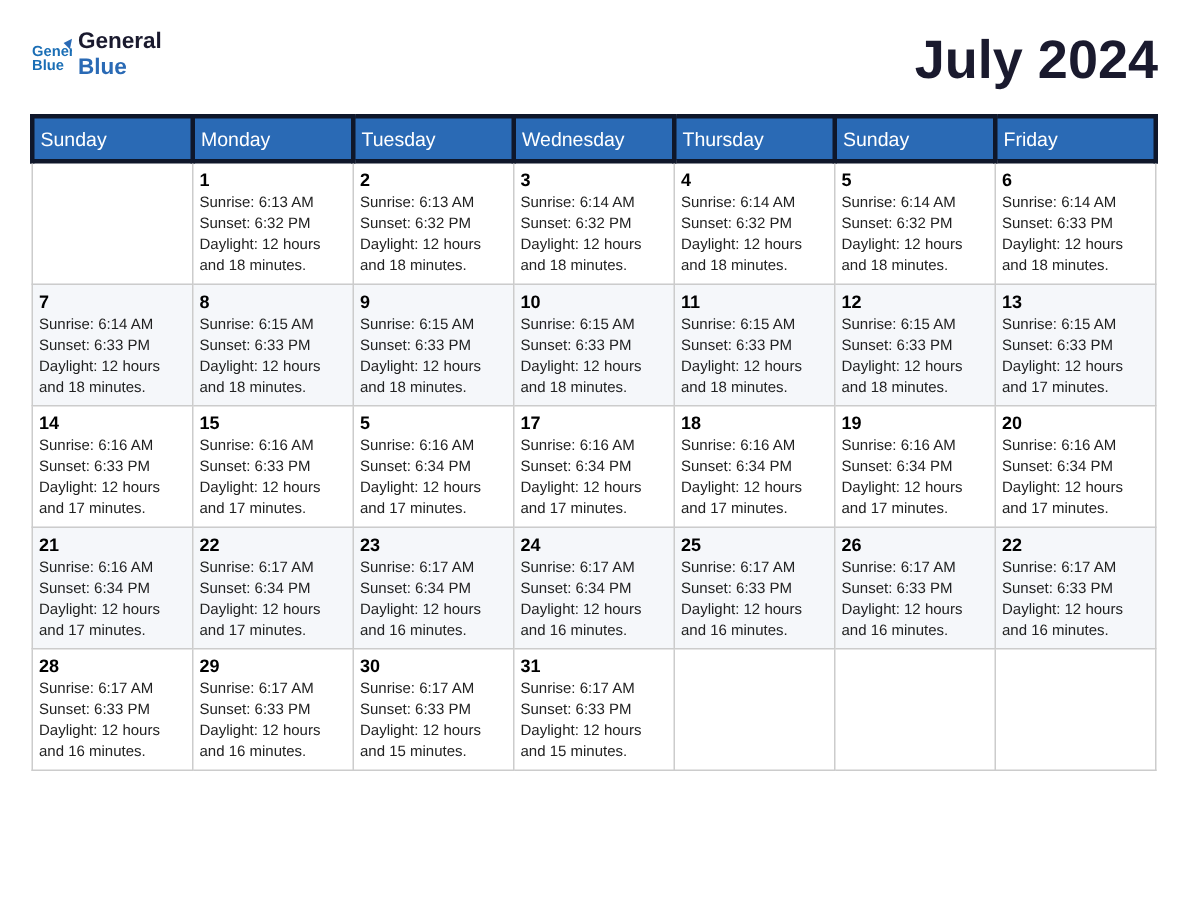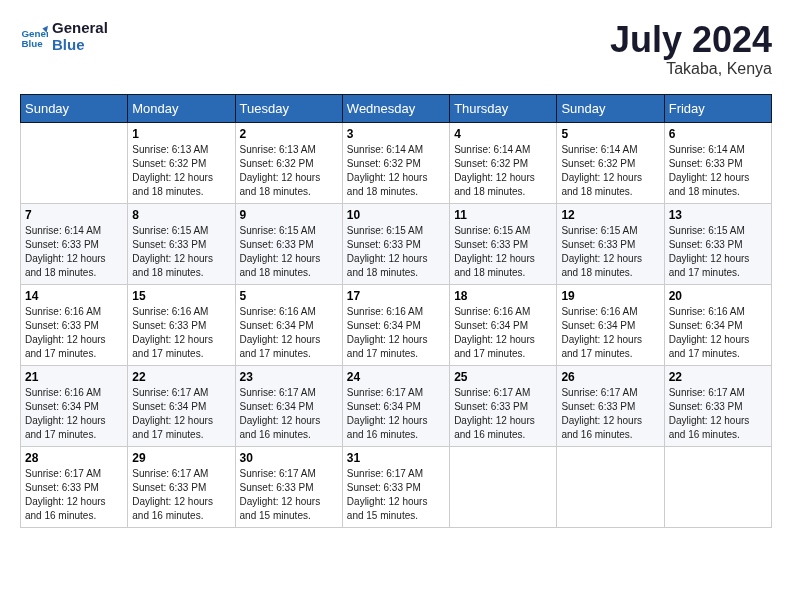--- a/index.html
+++ b/index.html
@@ -19,21 +19,20 @@
     .logo {
       display: flex;
       align-items: center;
       gap: 4px;
     }
     .logo-icon {
       width: 28px;
       height: 28px;
     }
     .title-block {
-      text-align: right;
     }
     .month-year {
       font-size: 36px;
       font-weight: bold;
       color: #1a1a2e;
       line-height: 1.1;
     }
     .location {
       font-size: 16px;
       color: #333;
@@ -43,21 +42,21 @@
       border-collapse: collapse;
       font-size: 11px;
     }
     thead tr th {
       background: #2a6ab5;
       color: #fff;
       padding: 6px 4px;
       text-align: left;
       font-size: 13px;
       font-weight: normal;
-      border: 1px solid #0f172a;
+      border: 3px solid #0f172a;
       margin-left: 32px;
     }
     tbody tr td {
       border: 1px solid #ccc;
       padding: 4px 4px;
       vertical-align: top;
       min-height: 70px;
       width: calc(100% / 7);
       background: #fff;
     }
@@ -89,21 +88,20 @@
       <text x="2" y="34" font-size="14" font-weight="bold" fill="#1a6eb5">Blue</text>
       <polygon points="32,8 40,4 38,14" fill="#2a6ab5"></polygon>
     </svg>
     <div>
       <div style="font-size:15px; font-weight:bold; color:#1a1a2e; line-height:1.1;">General</div>
       <div style="font-size:15px; font-weight:bold; color:#2a6ab5; line-height:1.1;">Blue</div>
     </div>
   </div>
   <div class="title-block">
     <div class="month-year">July 2024</div>
-    <div class="location">Takaba, Kenya</div>
   </div>
 </div>
 
 <table>
   <thead>
     <tr>
     <th>Sunday</th>
         <th>Monday</th>
         <th>Tuesday</th>
         <th>Wednesday</th>

